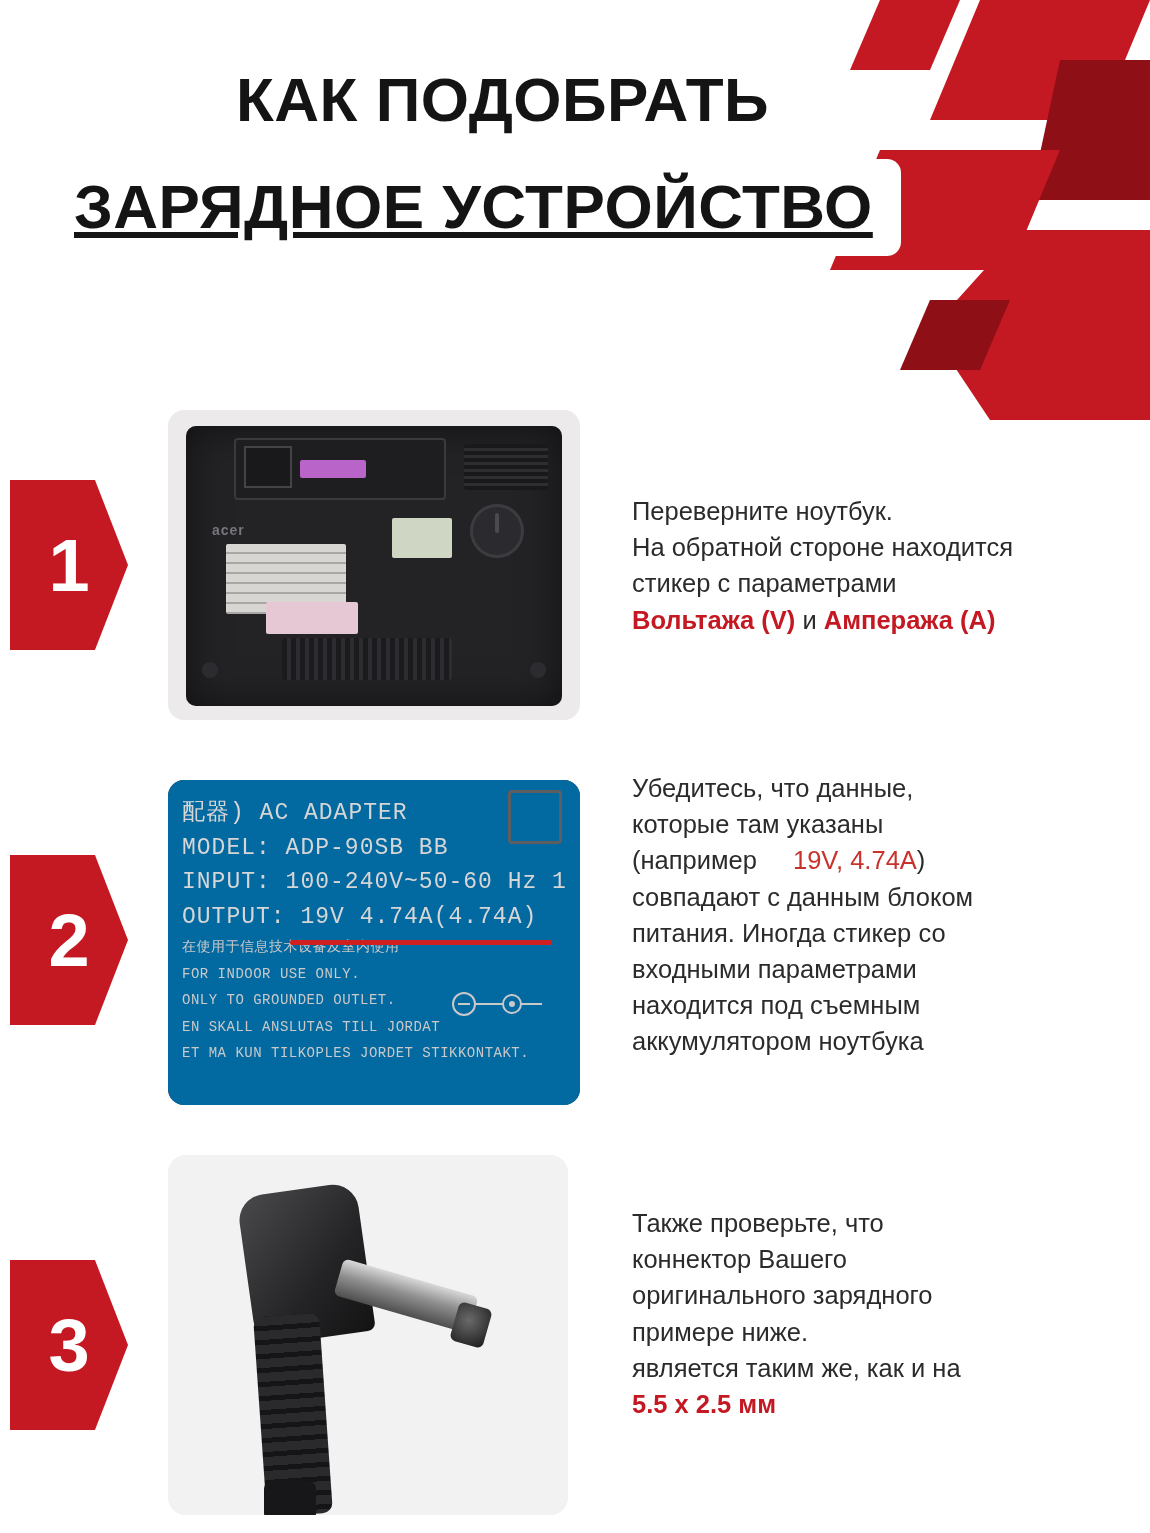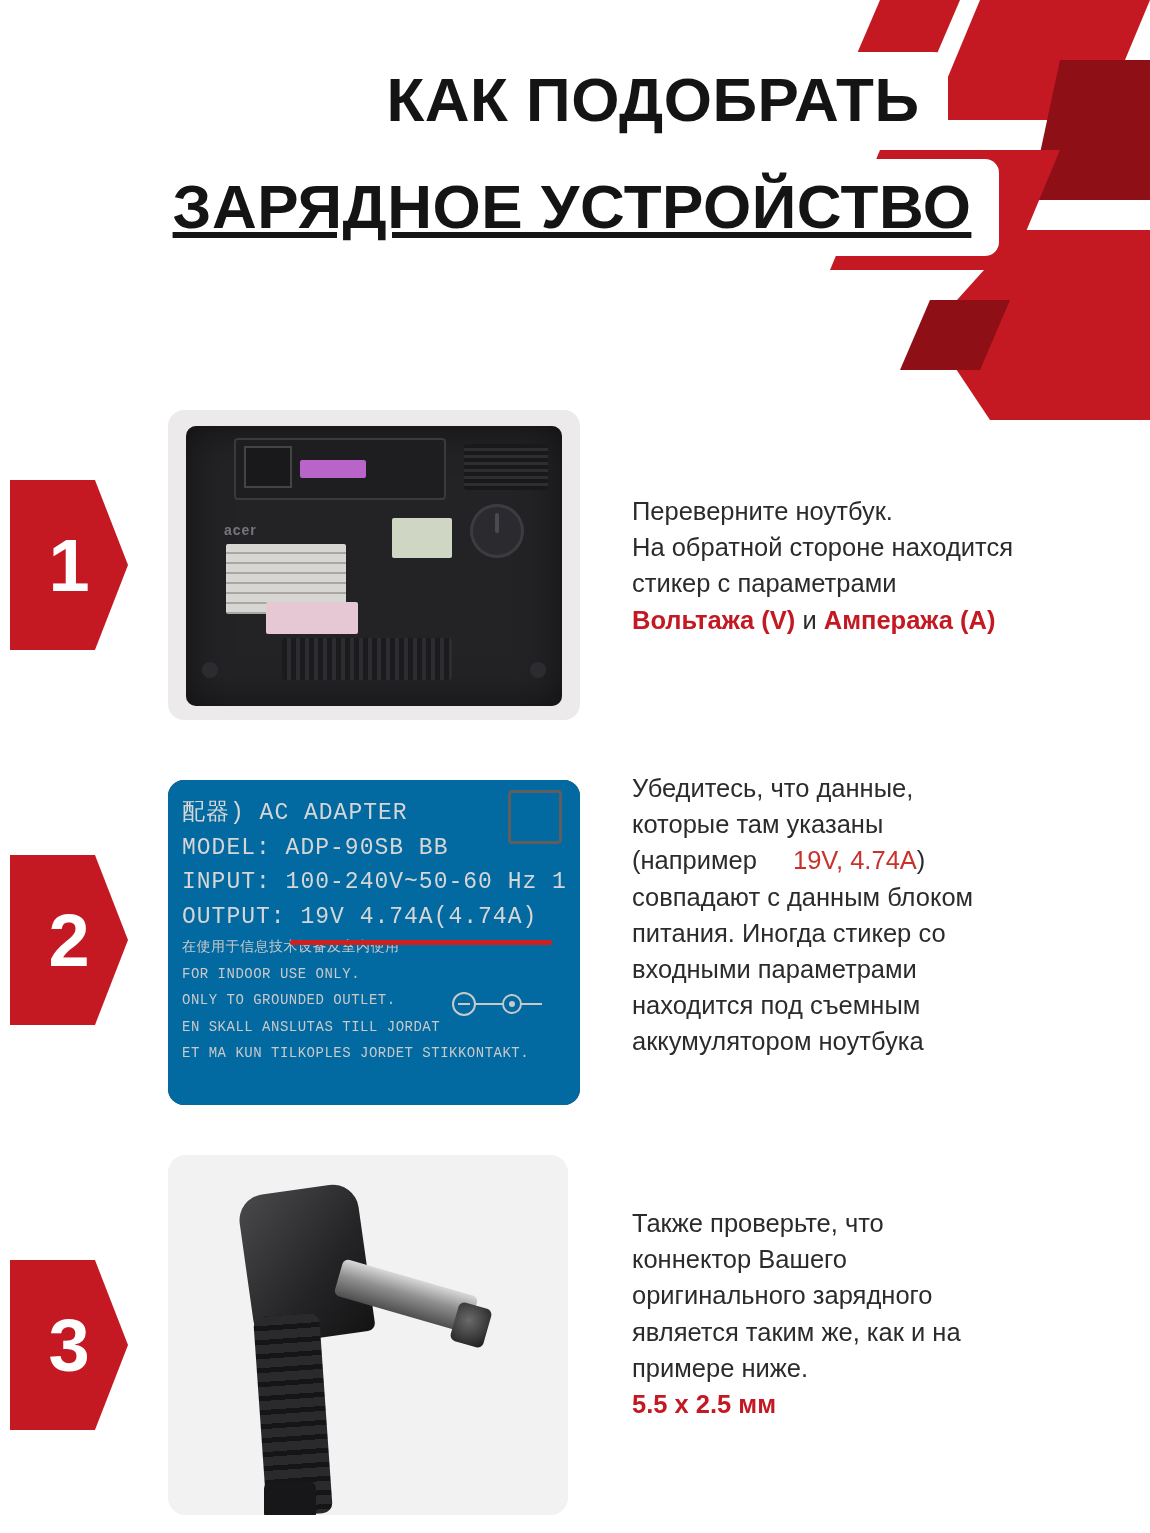--- a/index.html
+++ b/index.html
@@ -31,21 +31,20 @@
     pointer-events: none;
   }
 
   
   .title-wrap {
     position: absolute;
     top: 52px;
     left: 40px;
     right: 52px;
     z-index: 5;
-    text-align: center;
   }
   .title-line {
     display: inline-block;
     background: #ffffff;
     color: #141414;
     font-weight: bold;
     font-size: 62px;
     letter-spacing: 0.5px;
     line-height: 1.02;
     padding: 16px 28px 18px 28px;
@@ -156,21 +155,21 @@
   .lp-label2 {
     position: absolute; left: 80px; top: 176px; width: 92px; height: 32px;
     background: #e6c7d4; border-radius: 2px;
   }
   .lp-label3 {
     position: absolute; left: 206px; top: 92px; width: 60px; height: 40px;
     background: #cfd6c4; border-radius: 2px;
   }
   .lp-brand {
     position: absolute; left: 26px; top: 96px; color: #75757c;
-    font-size: 14px; letter-spacing: 1px; font-weight: bold; margin-left: 12px;
+    font-size: 14px; letter-spacing: 1px; font-weight: bold;
   }
   .lp-feet { position:absolute; width:16px; height:16px; border-radius:50%; background:#2c2c30; }
   .lp-f1 { left: 16px; top: 236px; }
   .lp-f2 { right: 16px; top: 236px; }
   .lp-bigvent {
     position:absolute; left: 96px; top: 212px; width: 170px; height: 42px;
     background: repeating-linear-gradient(90deg,#1b1b1e 0 5px,#2d2d31 5px 9px);
     border-radius: 4px;
   }
 
@@ -330,19 +329,19 @@
       <div class="plug-barrel"></div>
       <div class="plug-tip"></div>
       <div class="plug-cable"></div>
       <div class="plug-cable2"></div>
     </div>
 
     <div class="text-col text-3">
       <div>Также проверьте, что</div>
       <div>коннектор Вашего</div>
       <div>оригинального зарядного</div>
+      <div>примере ниже.</div>
       <div>является таким же, как и на</div>
-      <div>примере ниже.</div>
       <div class="em-red">5.5 x 2.5 мм</div>
     </div>
   </div>
 
 </div>
 
 </body></html>

